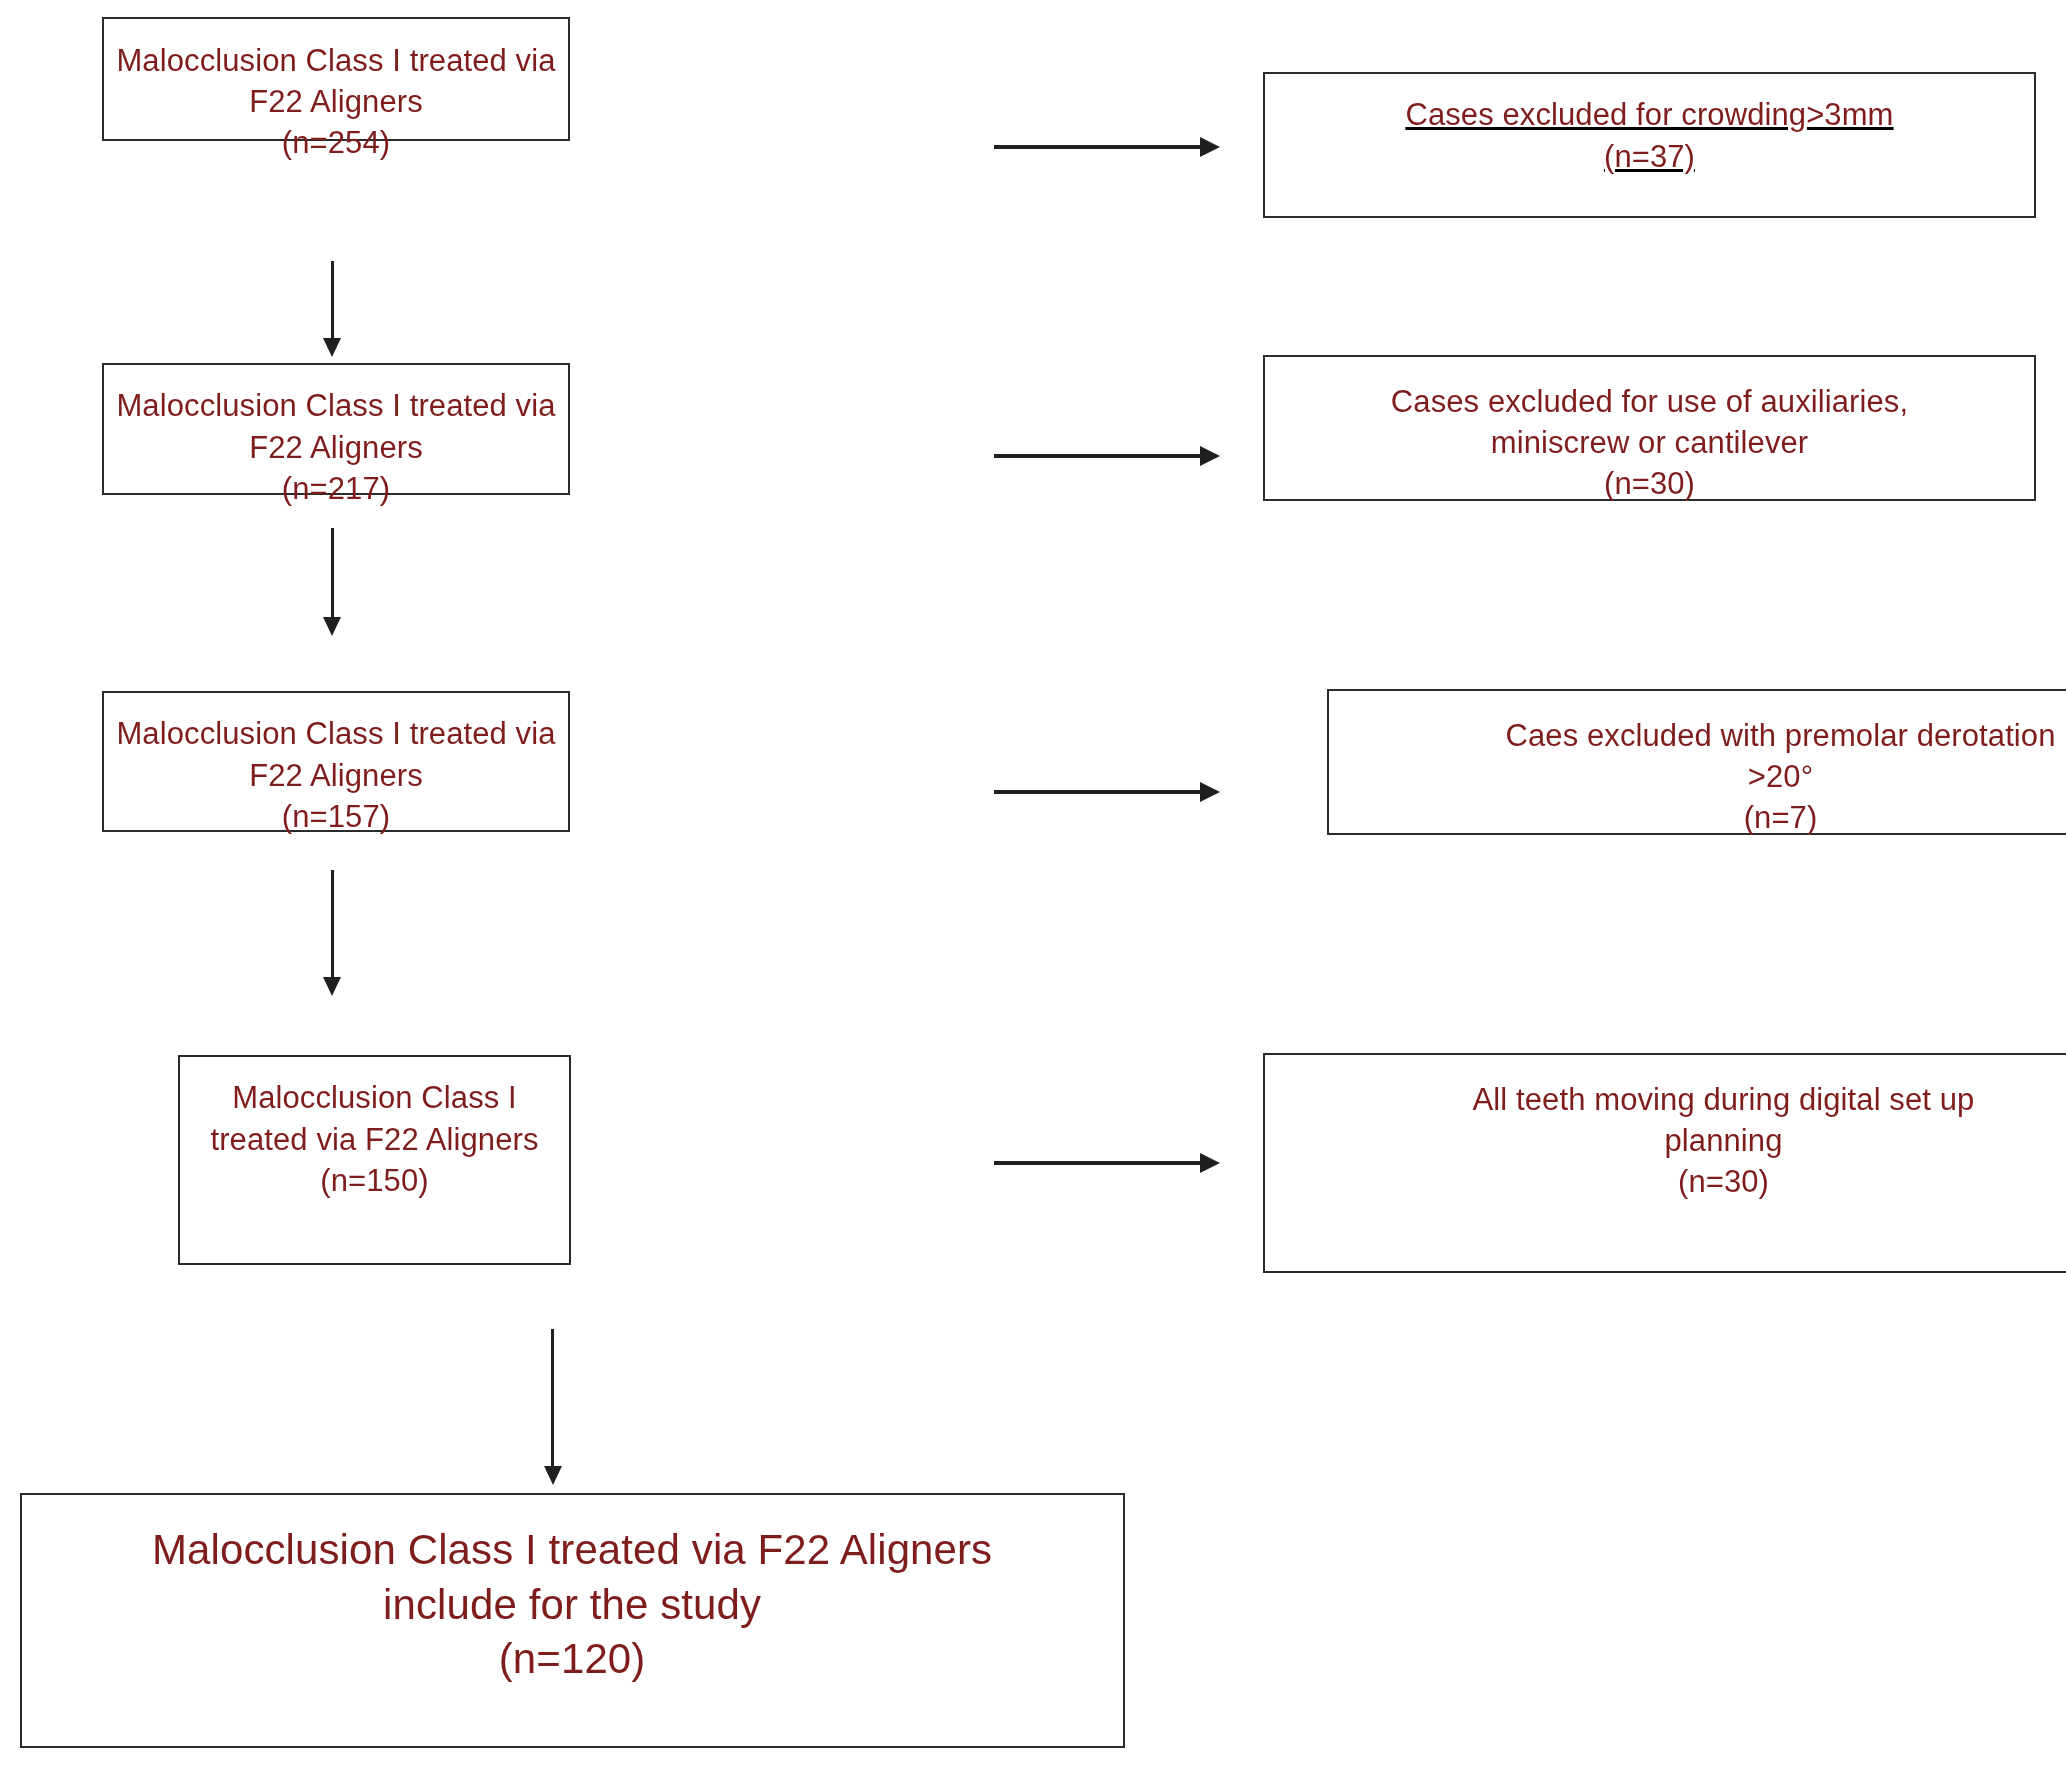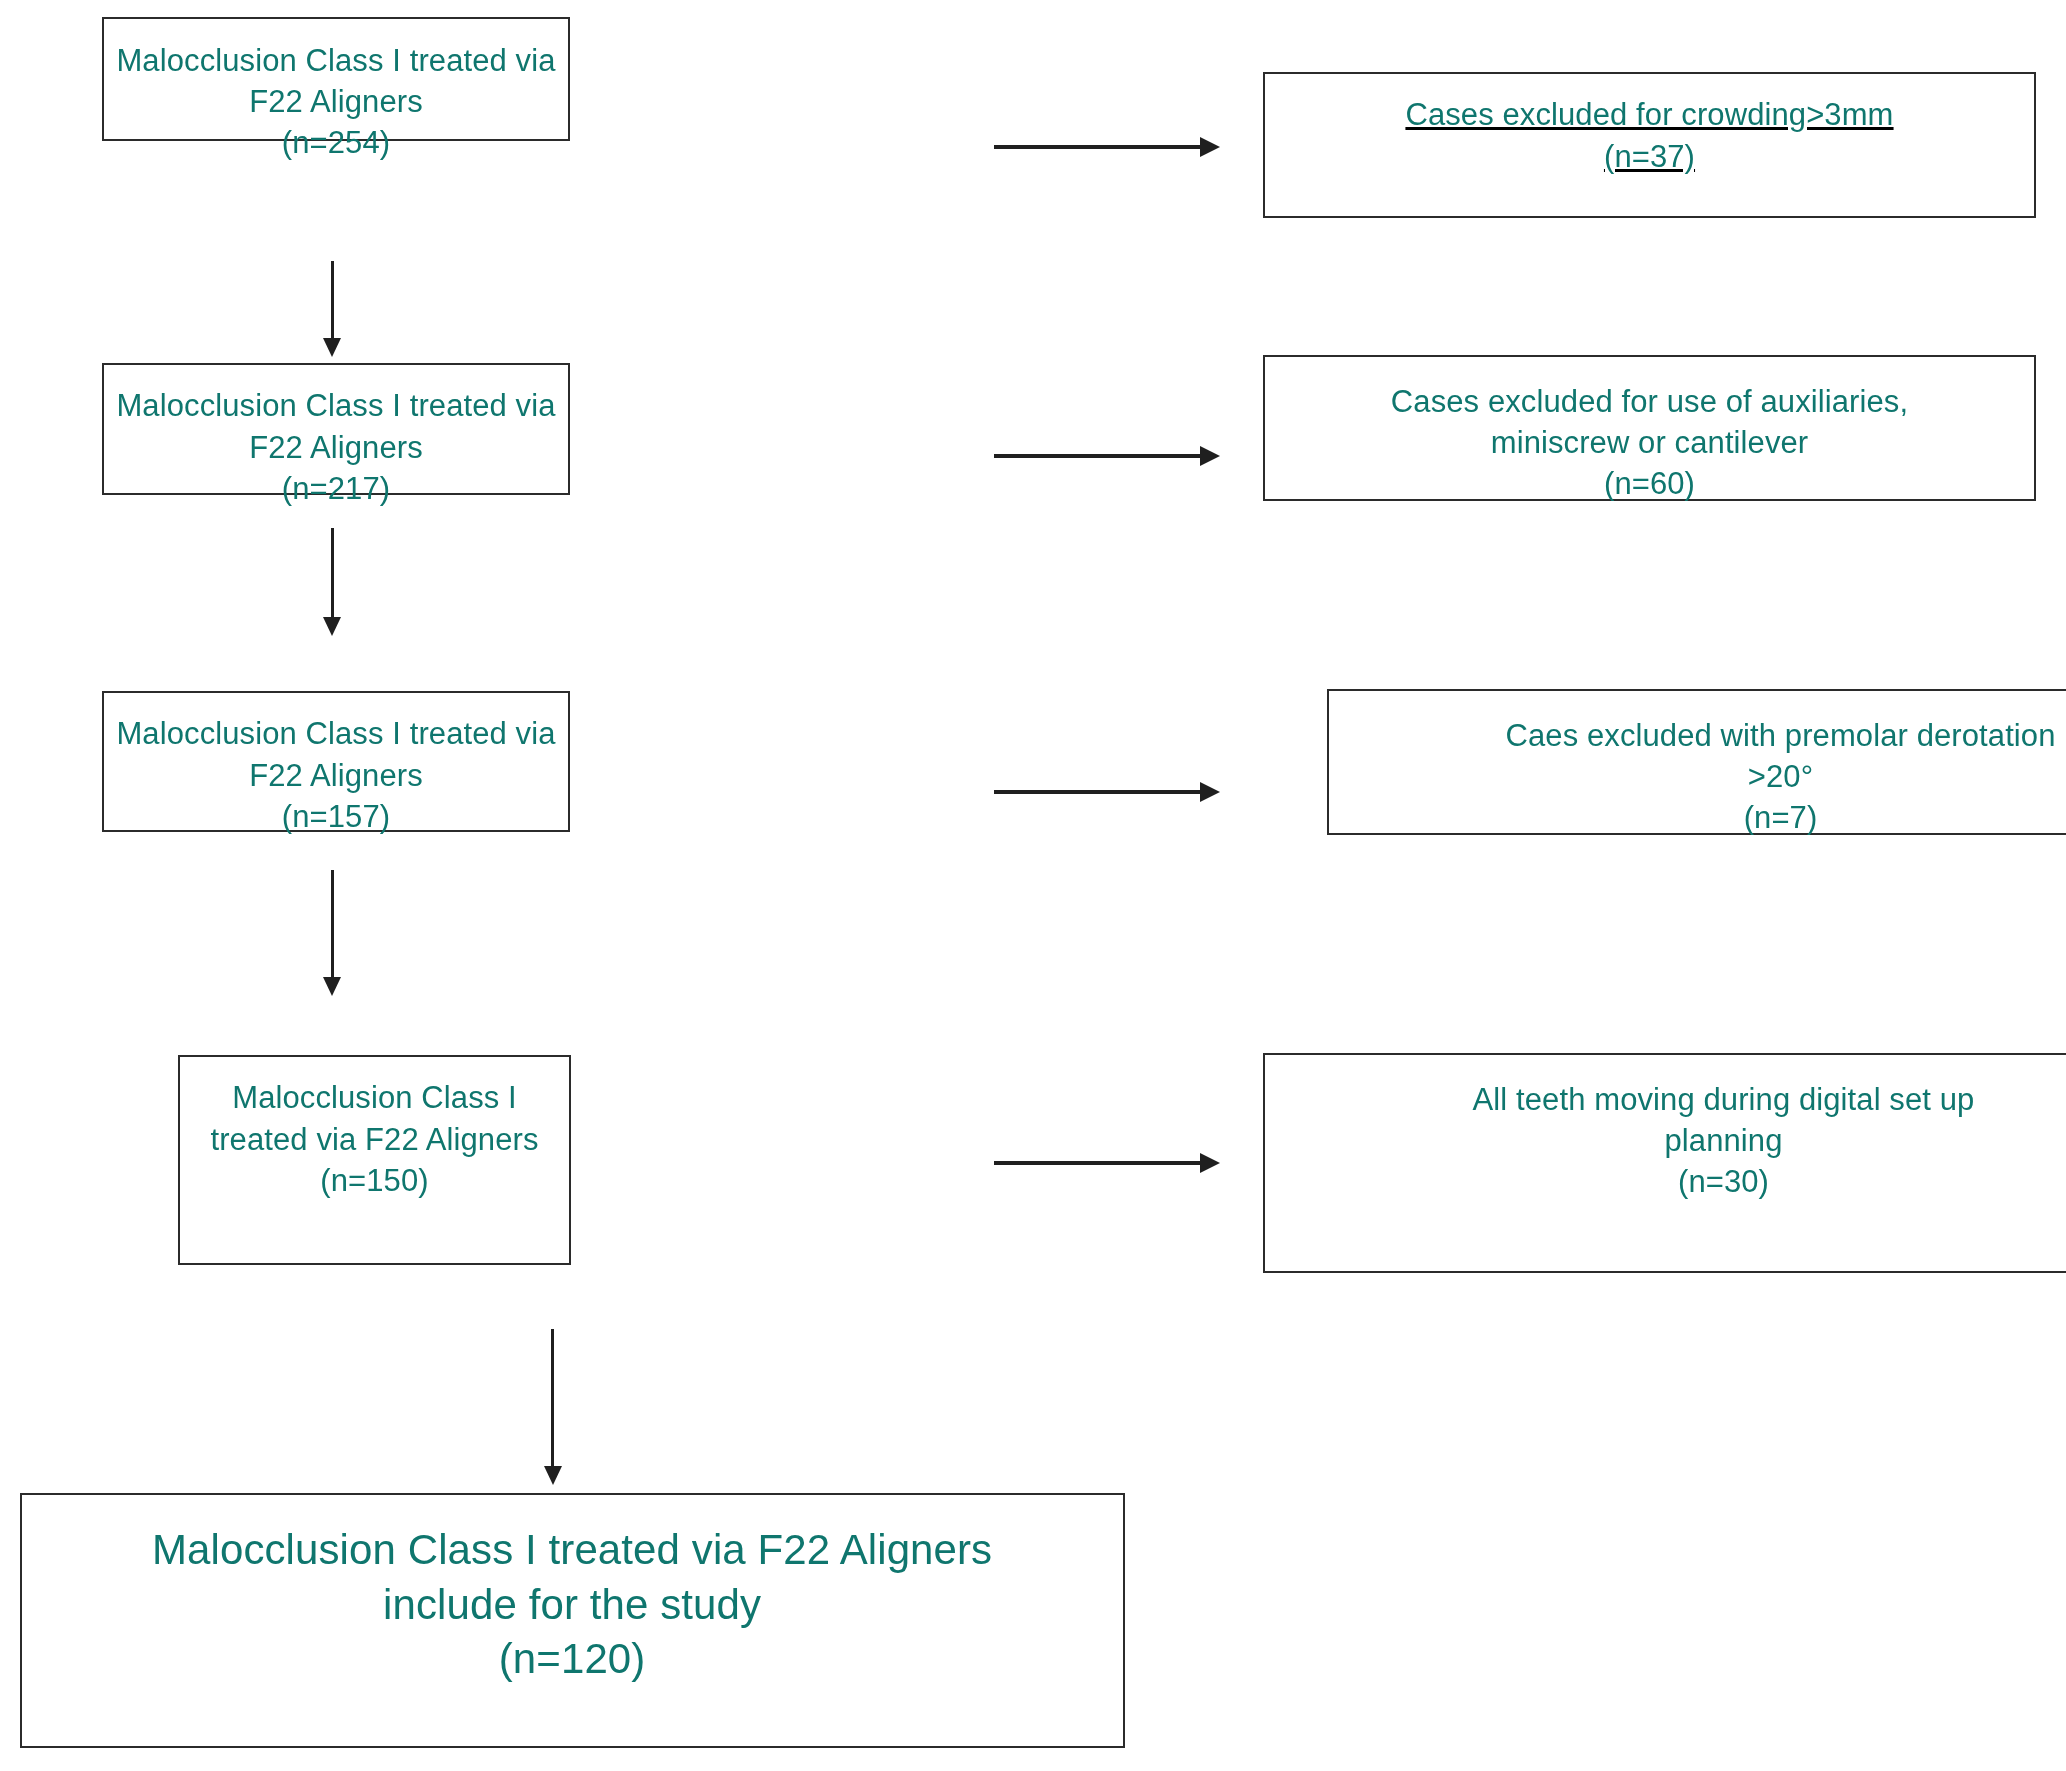--- a/index.html
+++ b/index.html
@@ -24,21 +24,21 @@
     background: #ffffff;
     display: flex;
     align-items: flex-start;
     justify-content: center;
     text-align: center;
   }
   .box .txt {
     display: block;
     width: 100%;
     text-align: center;
-    color: #0f766e;
+    color: #7f1d1d;
     font-size: 31px;
     line-height: 1.33;
     letter-spacing: 0.1px;
     white-space: pre-line;
   }
   .box.pad-a .txt { padding-top: 20.4px; }
   .box.pad-b .txt { padding-top: 23.6px; }
   .box.final .txt {
     font-size: 42px;
     line-height: 1.30;
@@ -93,21 +93,21 @@
   <div class="arrow-down" style="left:323px; top:338px;"></div>
 
   <div class="box pad-a" style="left:102px; top:363px; width:468px; height:132px;">
     <span class="txt">Malocclusion Class I treated via F22 Aligners
 (n=217)</span>
   </div>
 
   <div class="box pad-b" style="left:1263px; top:355px; width:773px; height:146px;">
     <span class="txt">Cases excluded for use of auxiliaries,
 miniscrew or cantilever
-(n=60)</span>
+(n=30)</span>
   </div>
 
   <div class="hline" style="left:994px; top:454px; width:211px;"></div>
   <div class="arrow-right" style="left:1200px; top:446px;"></div>
 
   <div class="vline" style="left:331px; top:528px; height:101px;"></div>
   <div class="arrow-down" style="left:323px; top:617px;"></div>
 
   <div class="box pad-a" style="left:102px; top:691px; width:468px; height:141px;">
     <span class="txt">Malocclusion Class I treated via F22 Aligners

